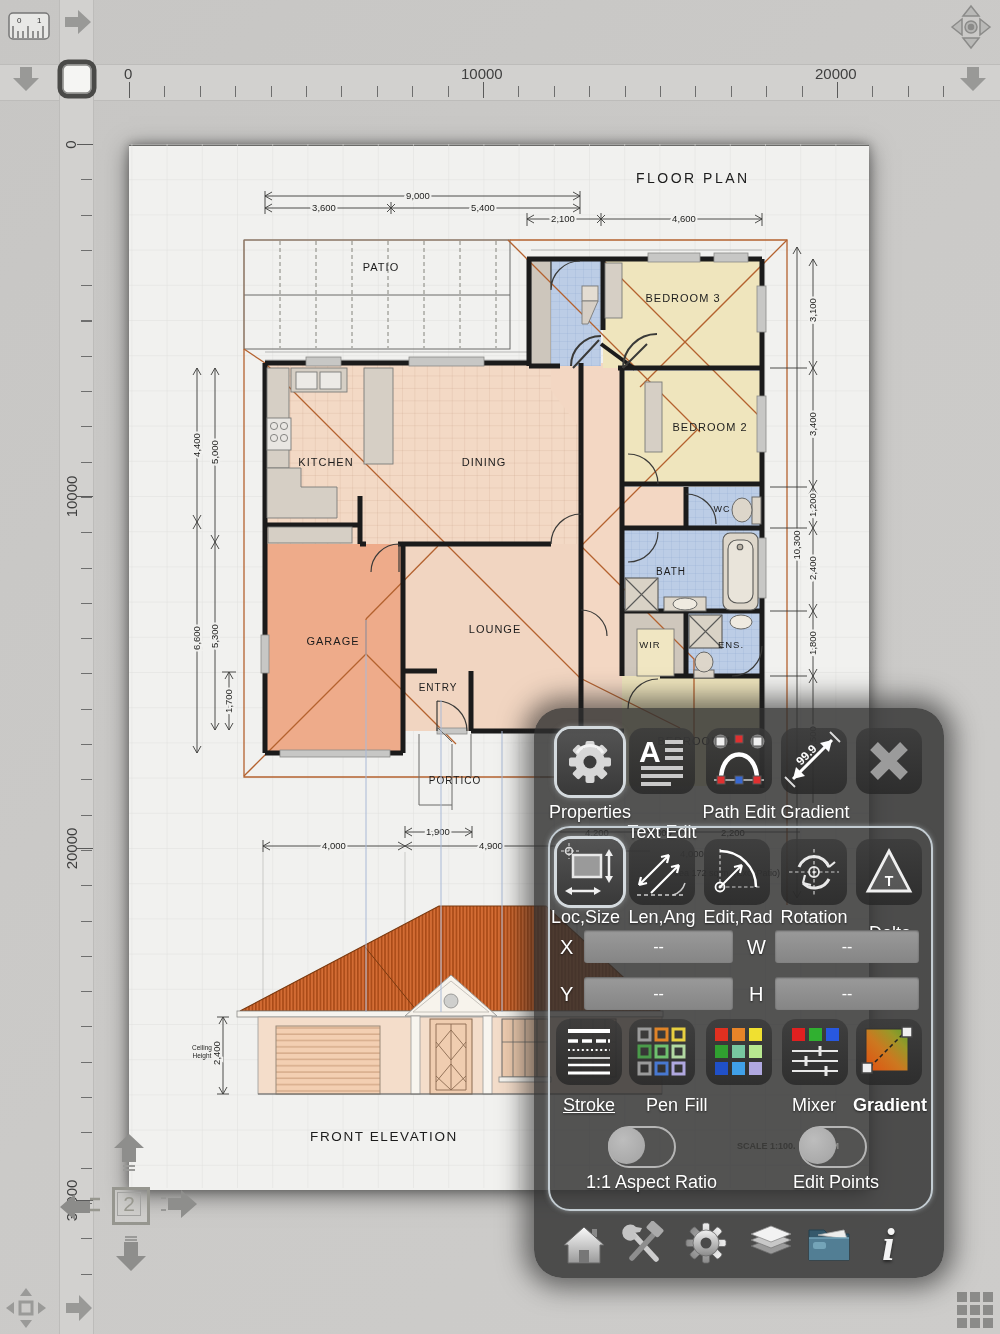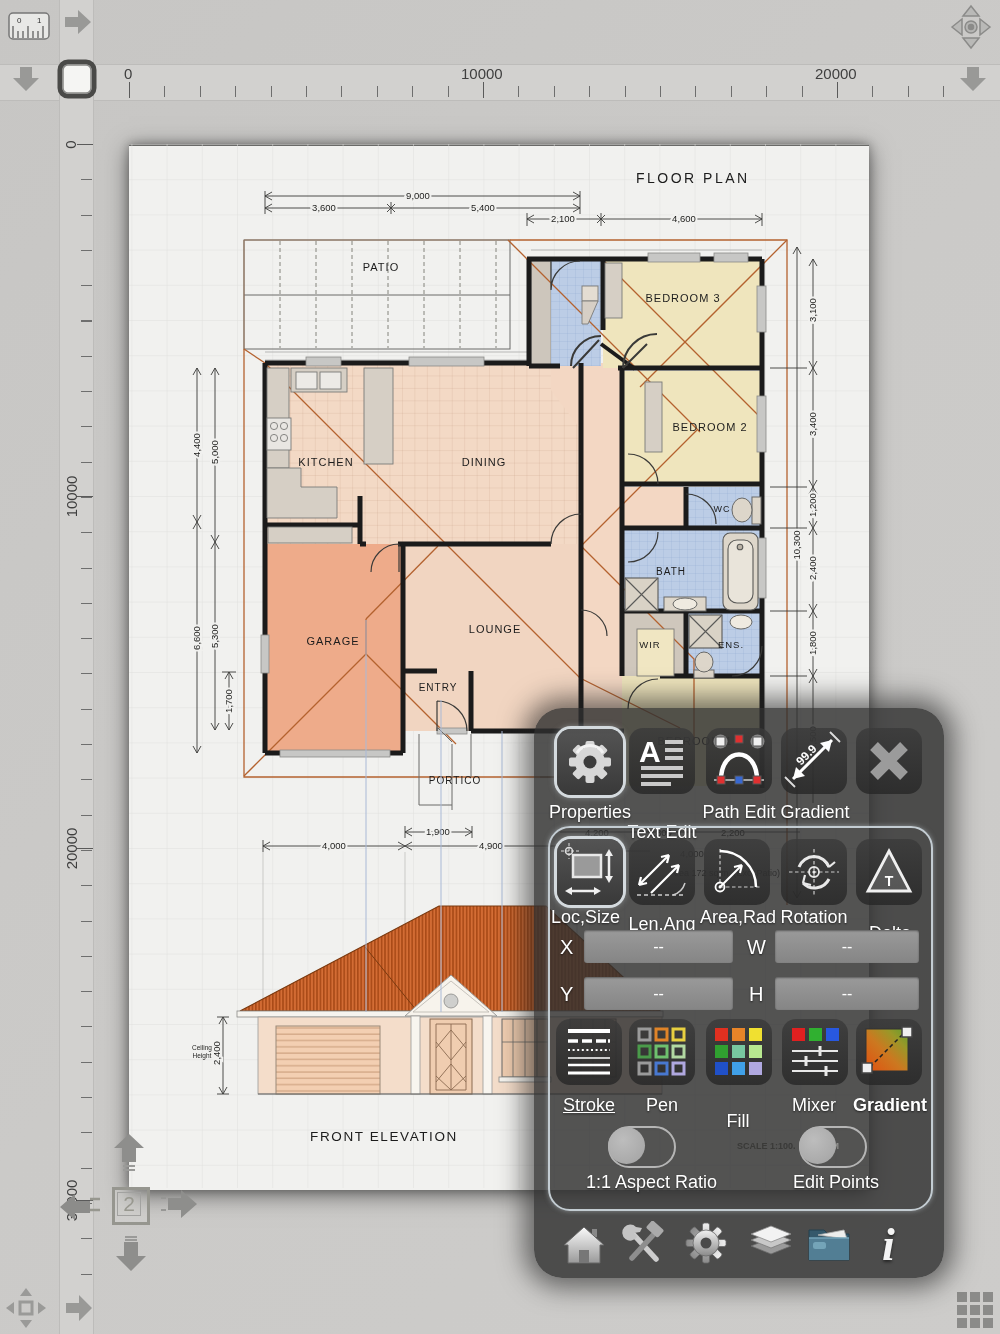--- a/index.html
+++ b/index.html
@@ -705,22 +705,22 @@
 </div>
 
 <div class="pbtn" style="left:856px;top:839px;">
 <svg width="66" height="66" viewBox="0 0 66 66">
 <path d="M33,12 L54,52 H12 Z" fill="rgba(200,200,200,0.25)" stroke="#f0f0f0" stroke-width="2.8"></path>
 <text x="33" y="47" text-anchor="middle" font-size="14" font-weight="bold" fill="#fff" font-family="Liberation Sans,sans-serif">T</text>
 </svg>
 </div>
 
 <div class="plabel" style="left:551px;top:907px;width:67px;">Loc,Size</div>
-<div class="plabel" style="left:626px;top:907px;width:72px;margin-top:7px;">Len,Ang</div>
-<div class="plabel" style="left:698px;top:907px;width:80px;">Area,Rad</div>
+<div class="plabel" style="left:626px;top:907px;width:72px;">Len,Ang</div>
+<div class="plabel" style="left:698px;top:907px;width:80px;">Edit,Rad</div>
 <div class="plabel" style="left:777px;top:907px;width:74px;">Rotation</div>
 <div class="plabel" style="left:866px;top:907px;width:48px;margin-top:16px;">Delta</div>
 
 <div class="pxy" style="left:560px;top:936px;">X</div>
 <div class="pfield" style="left:584px;top:930px;width:149px;">--</div>
 <div class="pxy" style="left:747px;top:936px;">W</div>
 <div class="pfield" style="left:775px;top:930px;width:144px;">--</div>
 
 <div class="pxy" style="left:560px;top:983px;">Y</div>
 <div class="pfield" style="left:584px;top:977px;width:149px;">--</div>
@@ -798,21 +798,21 @@
       </defs>
 <rect x="10" y="10" width="42" height="42" fill="url(#ggrad)" stroke="#333" stroke-width="1"></rect>
 <path d="M14,48 L48,14" stroke="#222" stroke-width="1.5" stroke-dasharray="4,3"></path>
 <rect x="6" y="44" width="10" height="10" fill="#f0f0f0" stroke="#444" stroke-width="1.5"></rect>
 <rect x="46" y="8" width="10" height="10" fill="#f0f0f0" stroke="#444" stroke-width="1.5"></rect>
 </svg>
 </div>
 
 <div class="plabel" style="left:558px;top:1095px;width:62px;text-decoration:underline;">Stroke</div>
 <div class="plabel" style="left:642px;top:1095px;width:40px;">Pen</div>
-<div class="plabel" style="left:722px;top:1095px;width:32px;margin-top:16px;">Fill</div>
+<div class="plabel" style="left:680px;top:1095px;width:32px;">Fill</div>
 <div class="plabel" style="left:786px;top:1095px;width:56px;">Mixer</div>
 <div class="plabel" style="left:852px;top:1095px;width:76px;font-weight:bold;">Gradient</div>
 
 <div class="abs" style="left:737px;top:1141px;font-size:9px;font-weight:bold;color:#3a3a38;">SCALE 1:100.&nbsp;&nbsp;<span style="color:#91918f;">UNIT MM</span></div>
 
 <div class="abs" style="left:608px;top:1126px;width:64px;height:38px;border:2.5px solid #b5b5b5;border-radius:21px;"></div>
 <div class="abs" style="left:608px;top:1127px;width:37px;height:37px;border-radius:50%;background:radial-gradient(circle at 40% 35%,#bdbdbd,#a2a2a2);"></div>
 
 <div class="abs" style="left:799px;top:1126px;width:64px;height:38px;border:2.5px solid #b5b5b5;border-radius:21px;"></div>
 <div class="abs" style="left:799px;top:1127px;width:37px;height:37px;border-radius:50%;background:radial-gradient(circle at 40% 35%,#bdbdbd,#a2a2a2);"></div>

